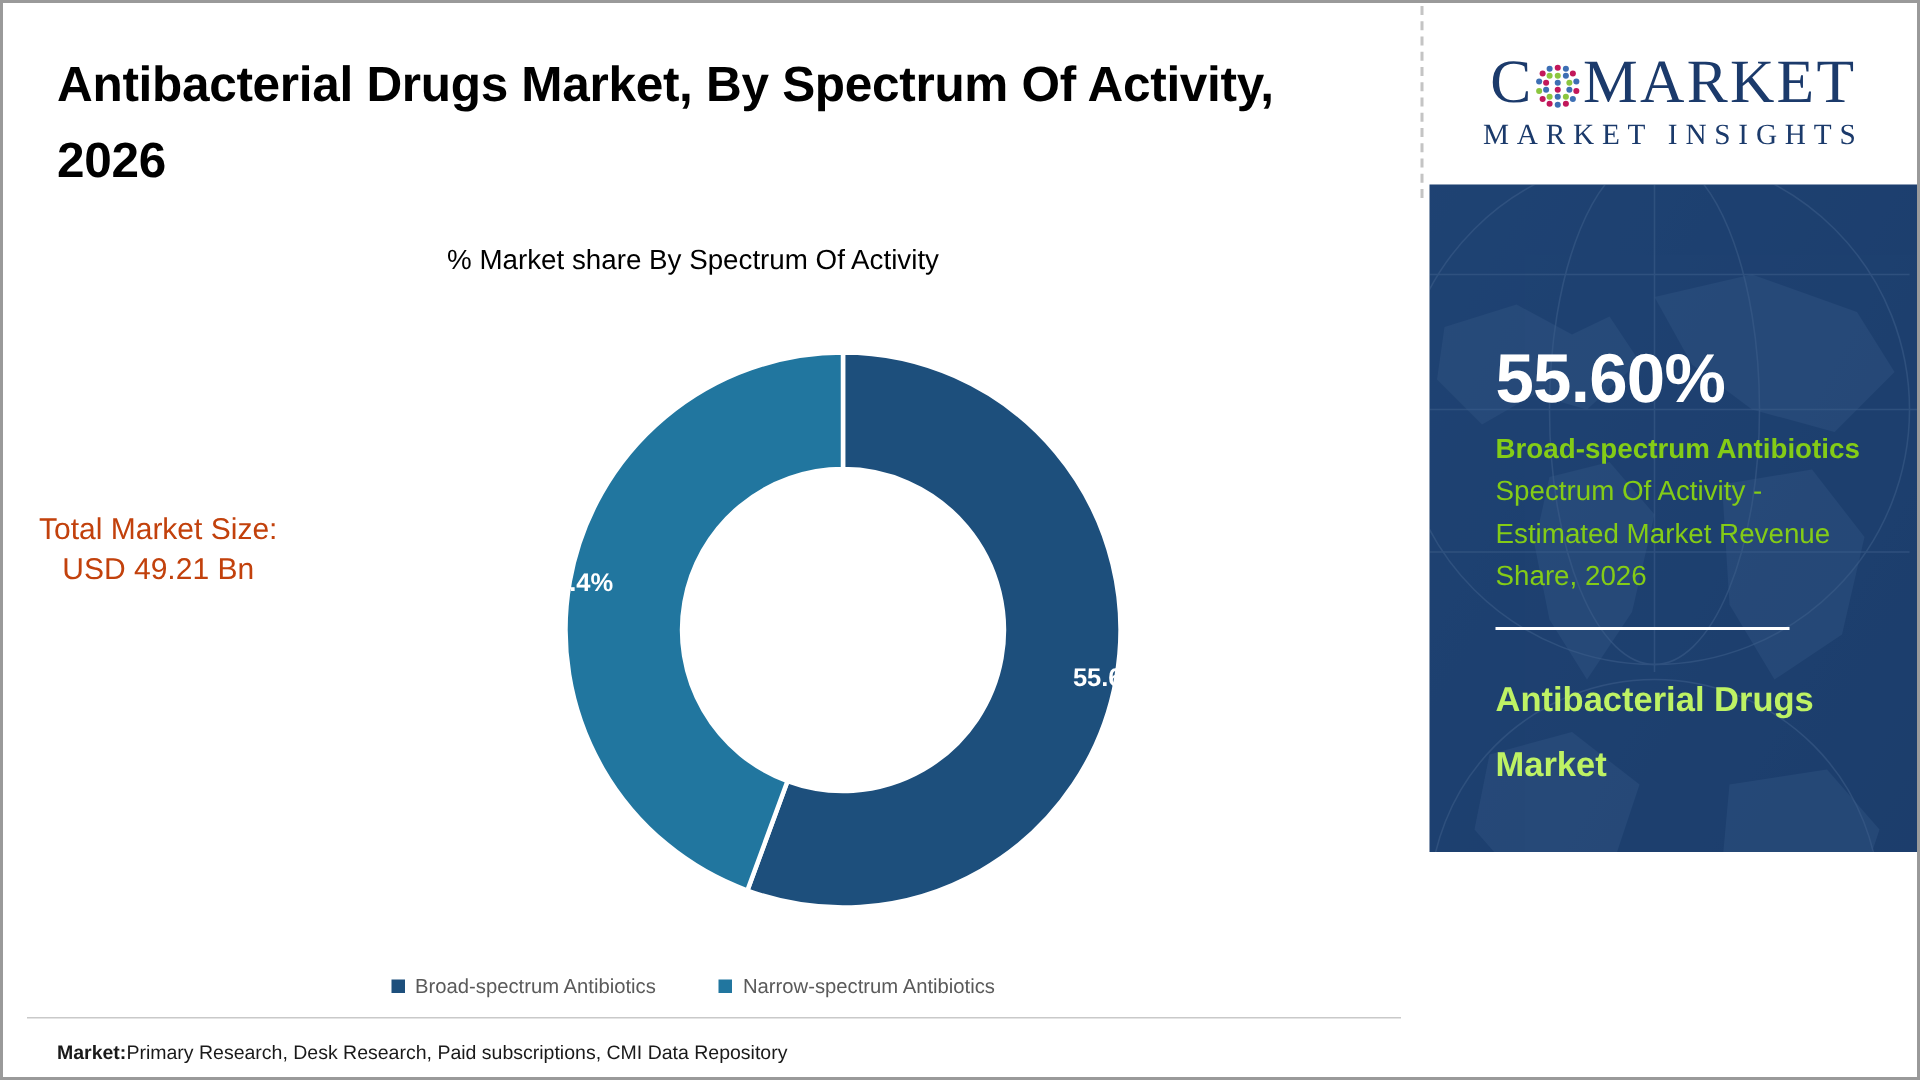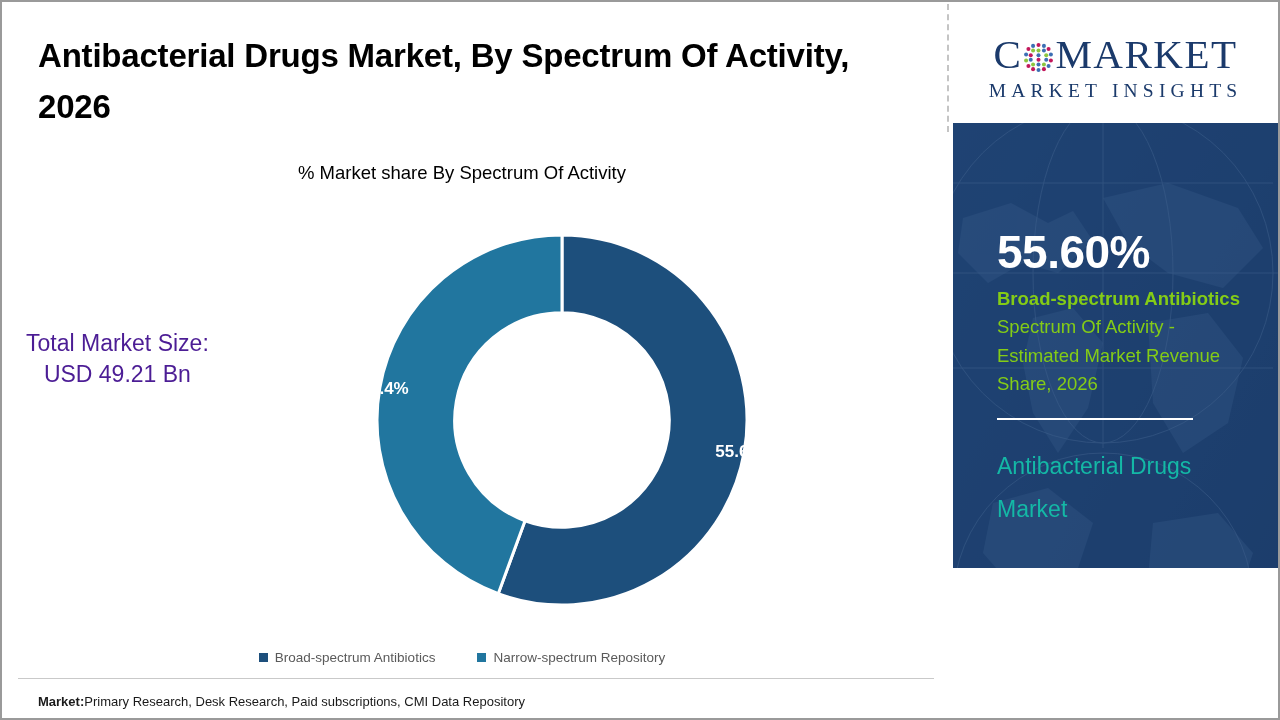--- a/index.html
+++ b/index.html
@@ -50,23 +50,23 @@
     text-align: center;
     font-size: 18.5px;
     color: #000000;
     font-weight: 400;
   }
 
   
   #total-market {
     position: absolute;
     left: 24px;
-    top: 326px;
-    font-size: 23px;
-    color: #4c1d95;
+    top: 338px;
+    font-size: 20px;
+    color: #c2410c;
     line-height: 1.35;
   }
   #total-market .tm-label { font-weight: 400; display: block; }
   #total-market .tm-value { font-weight: normal; display: block; text-align: center; }
 
   
   #donut-wrap {
     position: absolute;
     left: 360px;
     top: 218px;
@@ -213,23 +213,23 @@
   #stat-desc .desc-bold { font-weight: bold; }
   #panel-rule {
     margin-top: 20px;
     width: 196px;
     height: 2px;
     background: #ffffff;
   }
   #panel-market {
     margin-top: 25px;
     font-size: 23px;
-    color: #14b8a6;
+    color: #bef264;
     line-height: 1.9;
-    font-weight: 400;
+    font-weight: 700;
   }
 </style>
 </head>
 <body>
 
 <div id="page">
 
   <div id="left-pane">
 
     <div id="page-title">Antibacterial Drugs Market, By Spectrum Of Activity, 2026</div>
@@ -254,21 +254,21 @@
       </svg>
     </div>
 
     <div id="legend">
       <div class="legend-item">
         <span class="legend-swatch" style="background: rgb(29, 79, 124);"></span>
         <span class="legend-label">Broad-spectrum Antibiotics</span>
       </div>
       <div class="legend-item">
         <span class="legend-swatch" style="background: rgb(33, 118, 159);"></span>
-        <span class="legend-label">Narrow-spectrum Repository</span>
+        <span class="legend-label">Narrow-spectrum Antibiotics</span>
       </div>
     </div>
 
     <div id="source-rule"></div>
 
     <div id="source-line">
       <span class="src-bold">Market:</span><span>Primary Research, Desk Research, Paid subscriptions, CMI Data Repository</span>
     </div>
   </div>
 

